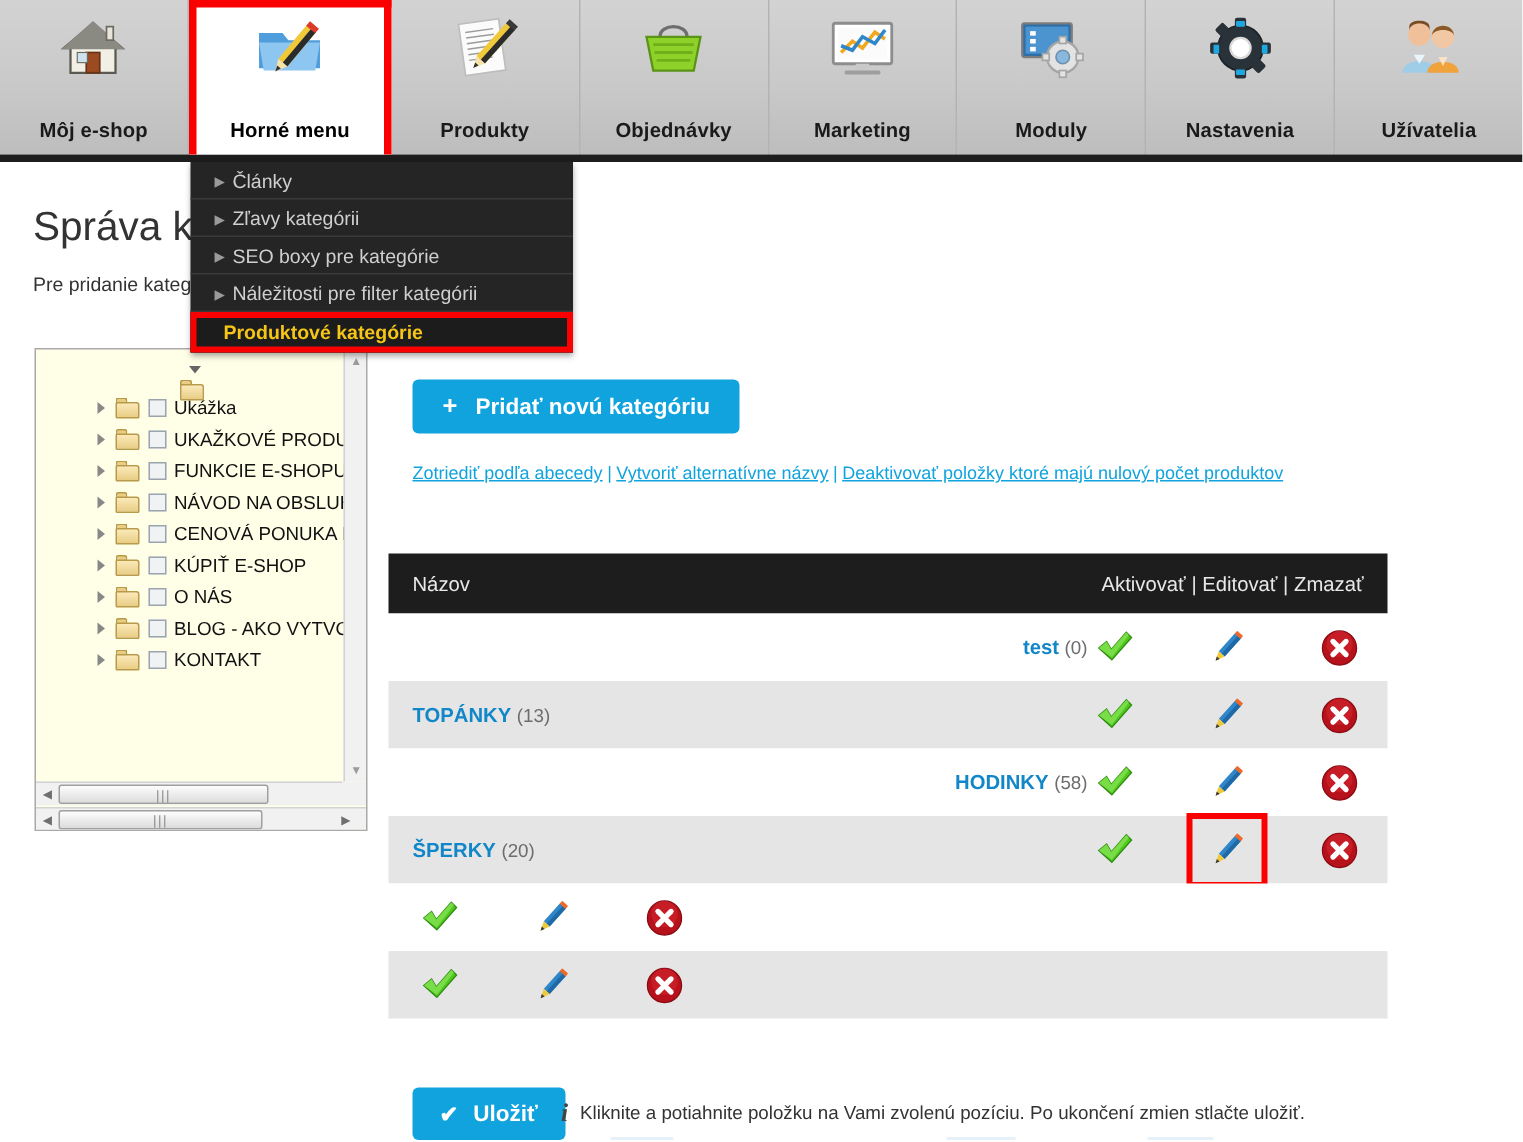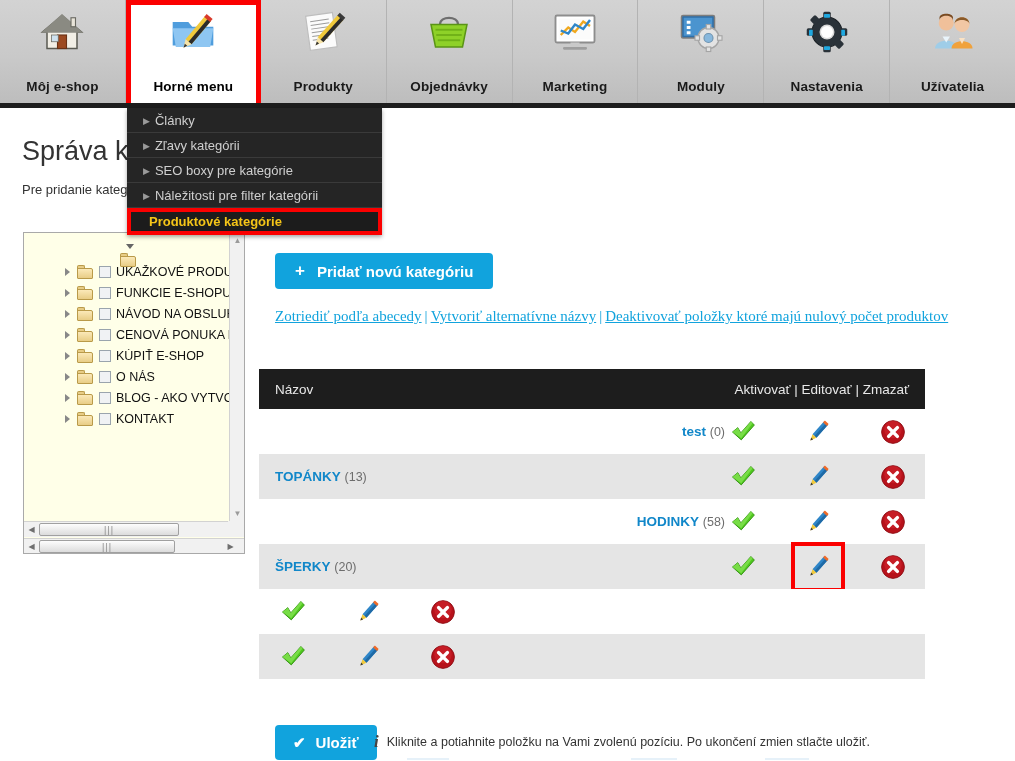--- a/index.html
+++ b/index.html
@@ -192,21 +192,21 @@
     background: #11a3dd; border: none; border-radius: 4px;
     color: #fff; font-size: 15px; font-weight: bold;
     font-family: "Liberation Sans", sans-serif;
     display: flex; align-items: center; gap: 12px;
     cursor: pointer;
   }
   #addbtn .plus { font-size: 17px; font-weight: bold; }
 
   #linkrow {
     position: absolute; left: 275px; top: 308px;
-    font-size: 15px; color: #11a3dd; white-space: nowrap; font-family: Liberation Serif, serif;
+    font-size: 12px; color: #11a3dd; white-space: nowrap;
   }
   #linkrow a {
     color: #11a3dd; text-decoration: underline; cursor: pointer;
   }
   #linkrow .sep { color: #11a3dd; padding: 0 3px; }
 
   
   #tbl {
     position: absolute; left: 259px; top: 369px;
     width: 666px;
@@ -441,20 +441,29 @@
           </span>
           <span class="tlabel">Kategórie</span>
         </div>
         <div class="tnode child">
           <span class="expander"></span>
           <span class="folder">
             <span class="ft"></span>
             <span class="fb"></span>
           </span>
           <span class="tcheck"></span>
+          <span class="tlabel">Ukážka</span>
+        </div>
+        <div class="tnode child">
+          <span class="expander"></span>
+          <span class="folder">
+            <span class="ft"></span>
+            <span class="fb"></span>
+          </span>
+          <span class="tcheck"></span>
           <span class="tlabel">UKAŽKOVÉ PRODUKTY</span>
         </div>
         <div class="tnode child">
           <span class="expander"></span>
           <span class="folder">
             <span class="ft"></span>
             <span class="fb"></span>
           </span>
           <span class="tcheck"></span>
           <span class="tlabel">FUNKCIE E-SHOPU</span>

